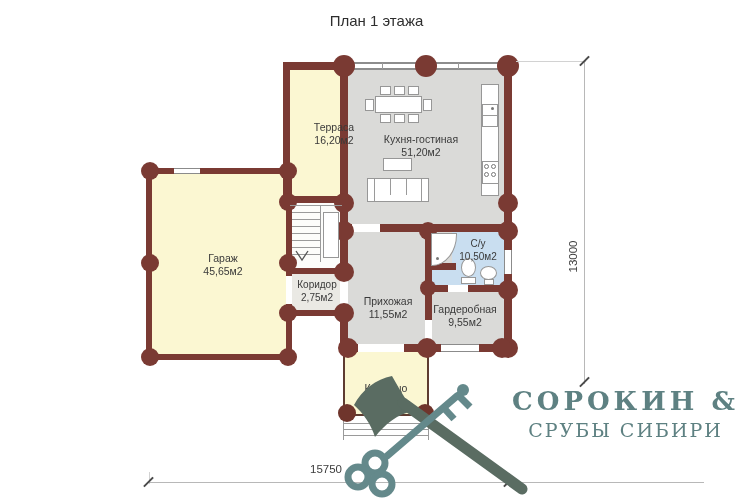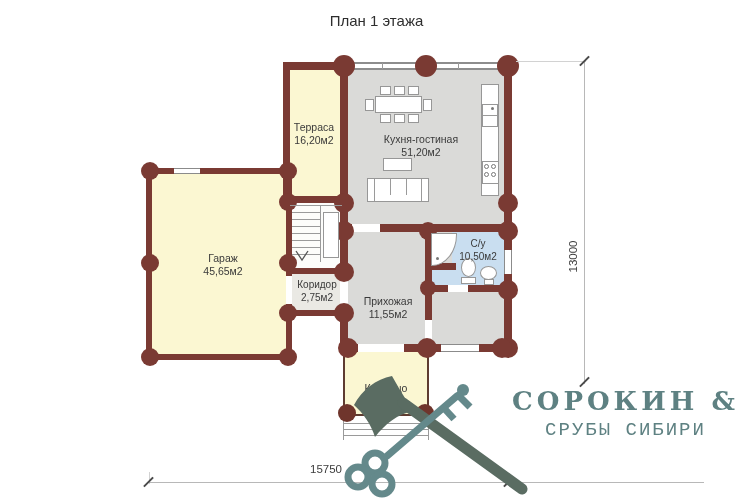--- a/index.html
+++ b/index.html
@@ -28,21 +28,21 @@
   .lbl span{display:block;}
   .dline{position:absolute;background:#b8b8b8;}
   .ext{position:absolute;background:#d2d2d2;}
   .tick{position:absolute;width:13px;height:2px;background:#4a4a4a;transform:rotate(-45deg);}
   .dimlbl{position:absolute;color:#3d3d3d;font-size:11.5px;text-align:center;}
   .vrot{transform:rotate(-90deg);transform-origin:center;}
   .logo-text{position:absolute;left:498px;top:387px;width:255px;text-align:center;
              color:#5e8182;font-family:"DejaVu Serif","Liberation Serif",serif;}
   .lg1{font-size:26px;font-weight:bold;letter-spacing:4px;line-height:1.12;}
   .lg2{font-size:26px;font-weight:bold;letter-spacing:2px;line-height:1.12;}
-  .lg3{font-size:19px;font-weight:normal;letter-spacing:2px;line-height:1.2;margin-top:3px;font-family:Liberation Mono, monospace;}
+  .lg3{font-size:19px;font-weight:normal;letter-spacing:2px;line-height:1.2;margin-top:3px;}
   .burner{position:absolute;width:5px;height:5px;border:1px solid #777;border-radius:50%;box-sizing:border-box;background:#fff;}
   .dot{position:absolute;background:#777;border-radius:50%;}
 </style>
 </head>
 <body>
 
 <div class="canvas">
 
   <div class="title">План 1 этажа</div>
 
@@ -153,21 +153,21 @@
   <div class="furn" style="left:484px;top:279px;width:10px;height:6px;"></div>
 
   <div class="line" style="left:290px;top:205px;width:52px;height:1px;"></div>
   <div class="treads" style="left:292px;top:206px;width:28px;height:52px;"></div>
   <div class="line" style="left:320px;top:205px;width:1px;height:57px;"></div>
   <div class="furn" style="left:323px;top:212px;width:16px;height:46px;"></div>
   <svg class="abs" style="left:294px;top:250px;" width="16" height="12" viewBox="0 0 16 12">
     <polyline points="2,1 8,10 14,1" fill="none" stroke="#555" stroke-width="1.3"></polyline>
   </svg>
 
-  <div class="lbl" style="left:284px;top:121px;width:60px;">
+  <div class="lbl" style="left:284px;top:121px;width:60px;padding-left:20px;">
     <span>Терраса</span>
     <span>16,20м2</span>
   </div>
   <div class="lbl" style="left:366px;top:133px;width:110px;">
     <span>Кухня-гостиная</span>
     <span>51,20м2</span>
   </div>
   <div class="lbl" style="left:163px;top:252px;width:120px;">
     <span>Гараж</span>
     <span>45,65м2</span>
@@ -176,20 +176,24 @@
     <span>Коридор</span>
     <span>2,75м2</span>
   </div>
   <div class="lbl" style="left:348px;top:295px;width:80px;">
     <span>Прихожая</span>
     <span>11,55м2</span>
   </div>
   <div class="lbl" style="left:450px;top:238px;width:56px;font-size:10px;">
     <span>С/у</span>
     <span>10,50м2</span>
+  </div>
+  <div class="lbl" style="left:424px;top:303px;width:82px;">
+    <span>Гардеробная</span>
+    <span>9,55м2</span>
   </div>
   <div class="lbl" style="left:346px;top:382px;width:80px;">
     <span>Крыльцо</span>
     <span>9,10м2</span>
   </div>
 
   <div class="ext" style="left:516px;top:61px;width:70px;height:1px;"></div>
   <div class="dline" style="left:584px;top:62px;width:1px;height:322px;"></div>
   <div class="tick" style="left:578px;top:60px;"></div>
   <div class="tick" style="left:578px;top:381px;"></div>

